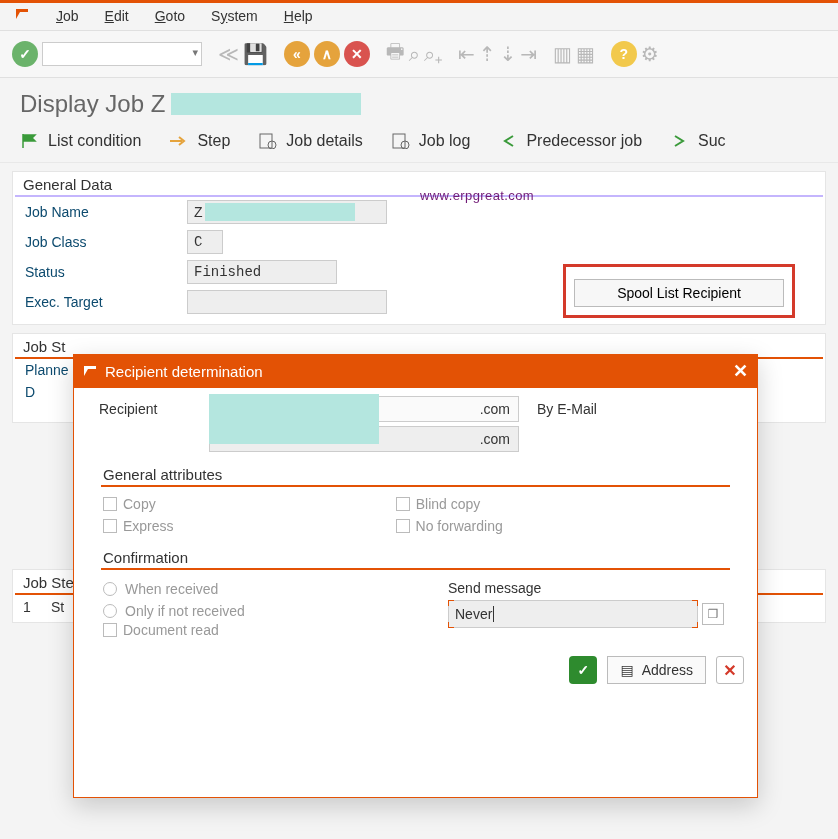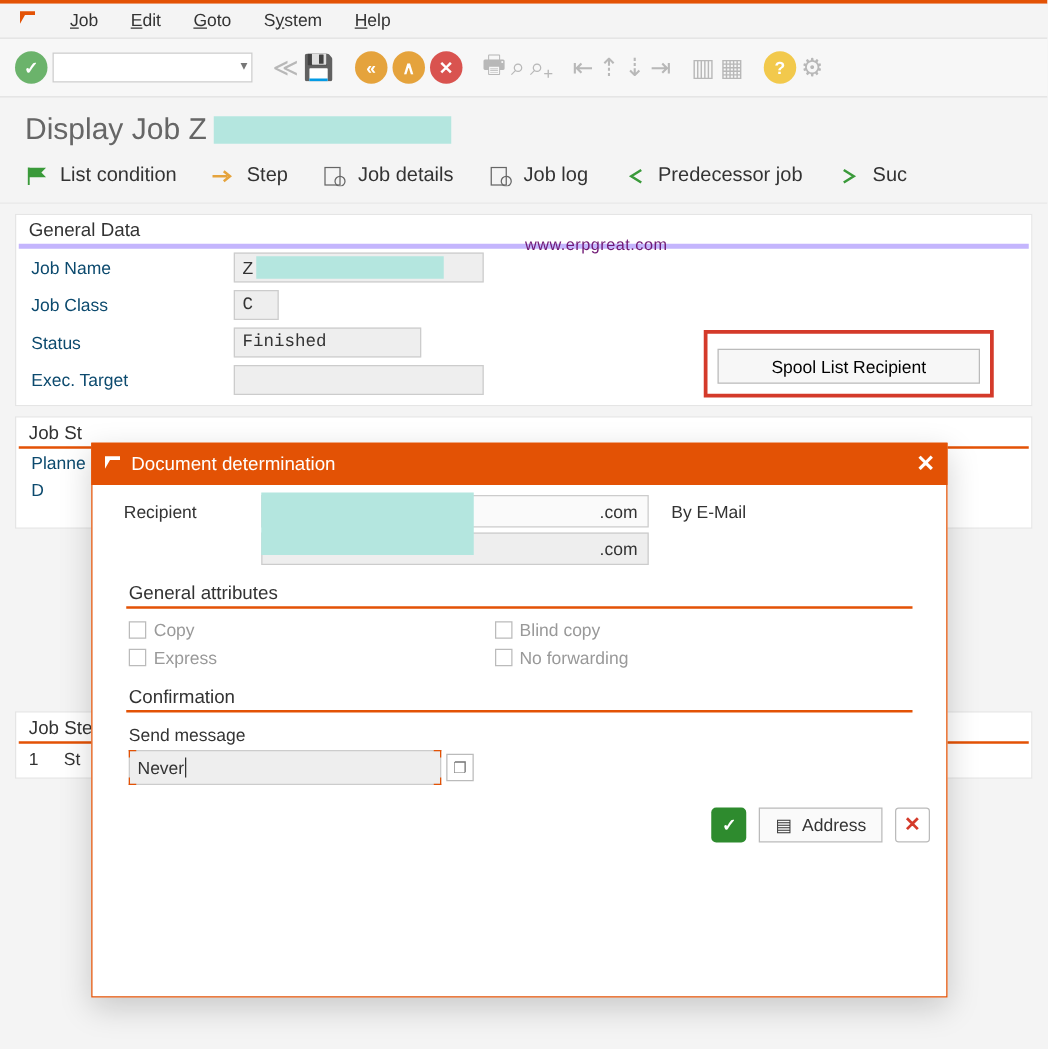--- a/index.html
+++ b/index.html
@@ -23,21 +23,21 @@
   .dropdown .chev { position:absolute; right:4px; top:4px; color:#777; font-size:11px; }
 
   .page-title { font-size:24px; color:#666; padding:12px 20px 6px; display:flex; align-items:center; gap:6px; }
   .page-title .redact-title { display:inline-block; width:190px; height:22px; background:#b4e6df; }
 
   .app-toolbar { display:flex; align-items:center; gap:28px; padding:8px 20px 12px; border-bottom:1px solid #e8e8e8; }
   .app-btn { display:flex; align-items:center; gap:8px; font-size:16px; color:#333; }
   .app-btn .ic { width:20px; height:18px; display:inline-flex; align-items:center; justify-content:center; }
 
   .panel { margin:8px 12px; background:#fff; border:1px solid #e5e5e5; padding:0 0 10px; position:relative; }
-  .panel-header { font-size:15px; color:#333; padding:4px 8px 2px; border-bottom:4px solid #c4b5fd; margin:0 2px; }
+  .panel-header { font-size:15px; color:#333; padding:4px 8px 2px; border-bottom:2px solid #c4b5fd; margin:0 2px; }
   .form-row { display:flex; align-items:center; gap:12px; padding:3px 12px; }
   .form-label { width:150px; color:#0c4a6e; }
   .form-field { height:24px; border:1px solid #ccc; background:#eee; padding:2px 6px; font-family:"Courier New",monospace; font-size:14px; display:flex; align-items:center; }
   .w200 { width:200px; }
   .w160 { width:150px; }
   .w36 { width:36px; }
   .redact-field { background:#b4e6df !important; }
 
   .spool-box { position:absolute; right:30px; bottom:6px; border:3px solid #d43a2a; padding:12px 8px 8px; }
   .spool-box button { width:210px; height:28px; background:#f7f7f7; border:1px solid #bbb; font-size:14px; }
@@ -239,21 +239,21 @@
   </div>
 </div>
 
 <div class="modal">
   <div class="titlebar">
     <span class="t-icon">
       <svg width="14" height="12" viewBox="0 0 14 12">
           <path d="M1 1 h12 v3 h-8 l-4 7 z" fill="#fff"></path>
         </svg>
     </span>
-    <span>Document determination</span>
+    <span>Recipient determination</span>
     <span class="close">✕</span>
   </div>
   <div class="body">
     <div class="row" style="position:relative;">
       <div class="lbl">Recipient</div>
       <div class="recip-field">
         <span>.com</span>
       </div>
       <div style="width:18px;"></div>
       <div>By E-Mail</div>
@@ -284,20 +284,34 @@
         </div>
       <div style="width:102px;"></div>
       <div class="chk">
           <span class="box"></span>
           <span>No forwarding</span>
         </div>
     </div>
 
     <div class="section-hdr">Confirmation</div>
     <div class="radio-row">
+      <div class="radio-col">
+        <div class="radio">
+            <span class="dot"></span>
+            <span>When received</span>
+          </div>
+        <div class="radio">
+            <span class="dot"></span>
+            <span>Only if not received</span>
+          </div>
+        <div class="chk">
+            <span class="box"></span>
+            <span>Document read</span>
+          </div>
+      </div>
       <div class="send-col">
         <div class="hdr">Send message</div>
         <div class="never-wrap">
           <div class="never-field">
             <span>Never</span>
               <span class="caret"></span>
             <span class="corner tl"></span>
               <span class="corner tr"></span>
               <span class="corner bl"></span>
               <span class="corner br"></span>

